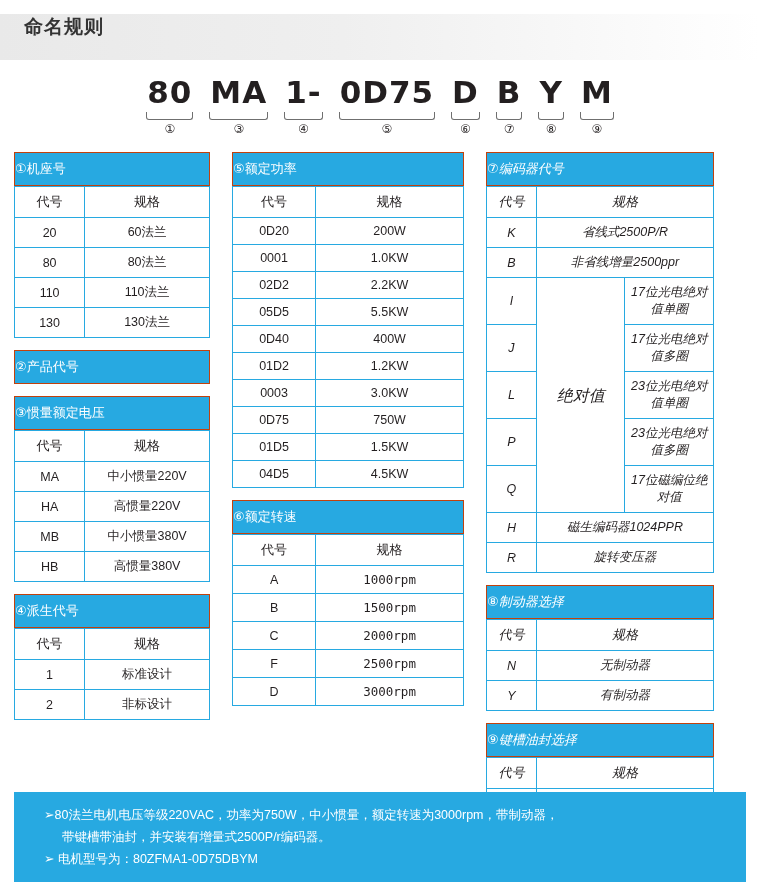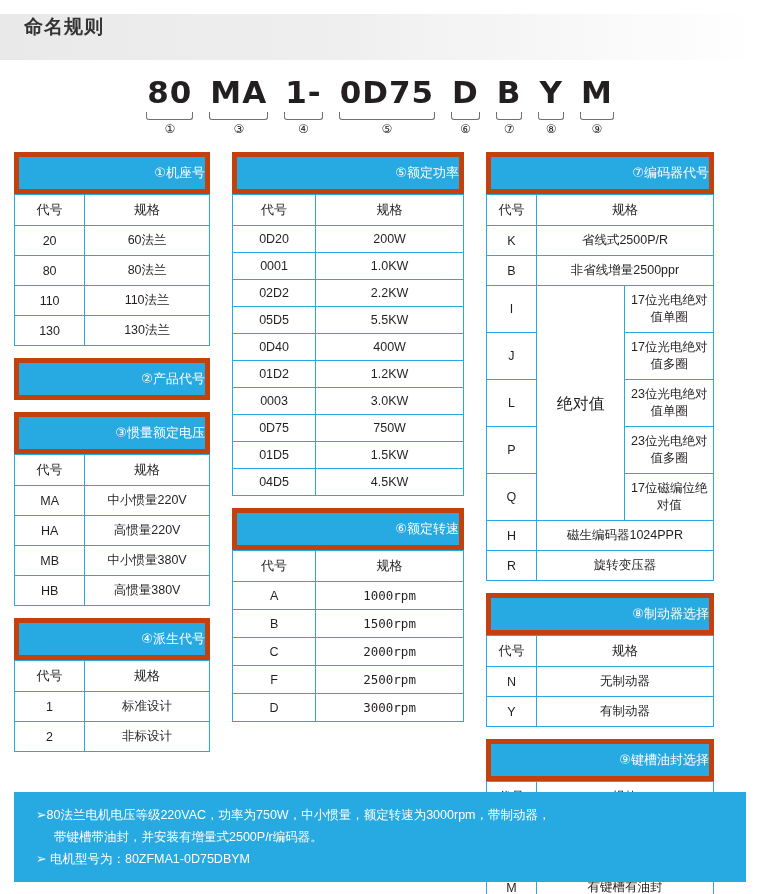--- a/index.html
+++ b/index.html
@@ -51,30 +51,30 @@
   
   .columns{
     display:flex;
     padding:16px 14px 0 14px;
     gap:22px;
     align-items:flex-start;
   }
   .col{display:flex;flex-direction:column;gap:12px;}
   .col1{width:196px;}
   .col2{width:232px;}
-  .col3{width:228px;}
+  .col3{width:228px;font-style:italic;}
 
   .block{width:100%;}
   .blocktitle{
     background:#27a9e1;
     color:#ffffff;
     font-size:13px;
-    text-align:right;
+    text-align:left;
     padding:7px 0;
-    border:5px solid #c2410c;
+    border:1px solid #c2410c;
     box-sizing:border-box;
   }
   table.tbl{
     width:100%;
     border-collapse:collapse;
     table-layout:fixed;
   }
   table.tbl td{
     border:1px solid #27a9e1;
     font-size:12.5px;
@@ -98,21 +98,21 @@
   .note{
     position:absolute;
     left:14px;right:14px;bottom:12px;
     background:#27a9e1;
     color:#ffffff;
     padding:12px 14px 12px 22px;
     box-sizing:border-box;
     font-size:12.5px;
     line-height:22px;
   }
-  .note .ln{display:block;}
+  .note .ln{display:block;margin-left:8px;}
   .note .ln.indent{padding-left:18px;}
   .mono{font-family:"DejaVu Sans Mono","Liberation Mono",monospace;font-size:12px;}
 </style>
 </head>
 <body>
 
 <div class="header">
   <div class="title">命名规则</div>
 </div>
 

